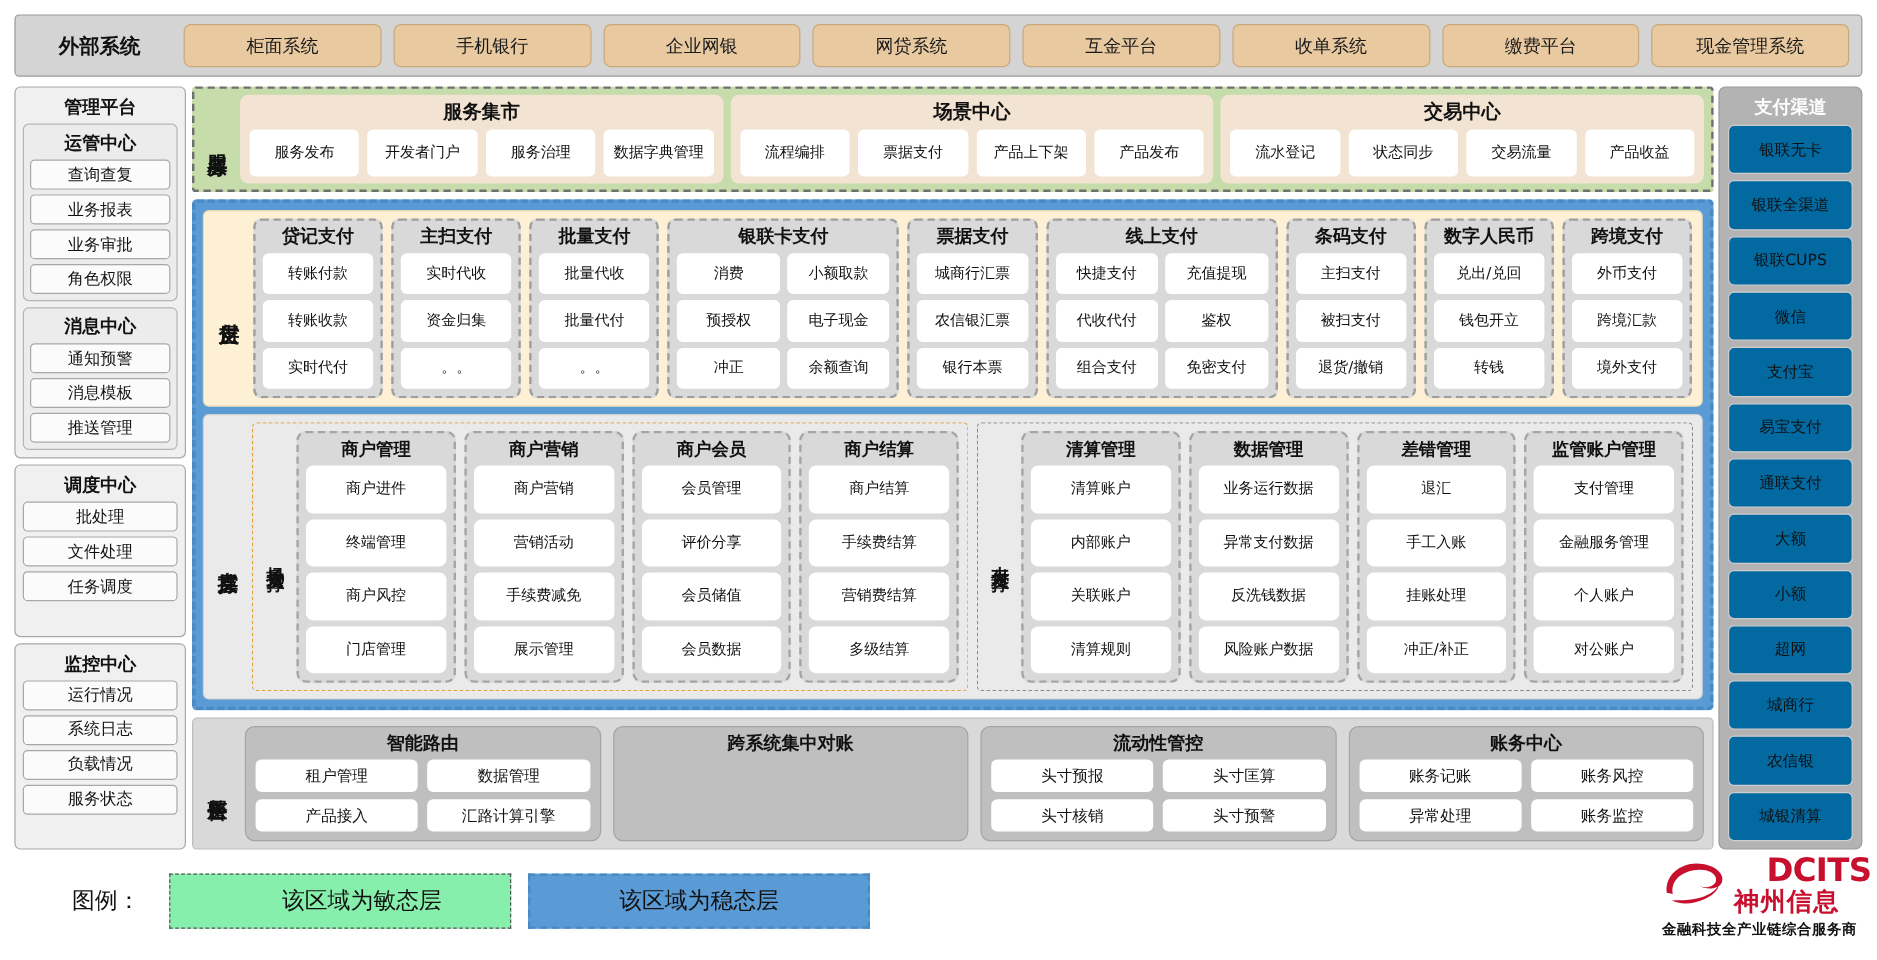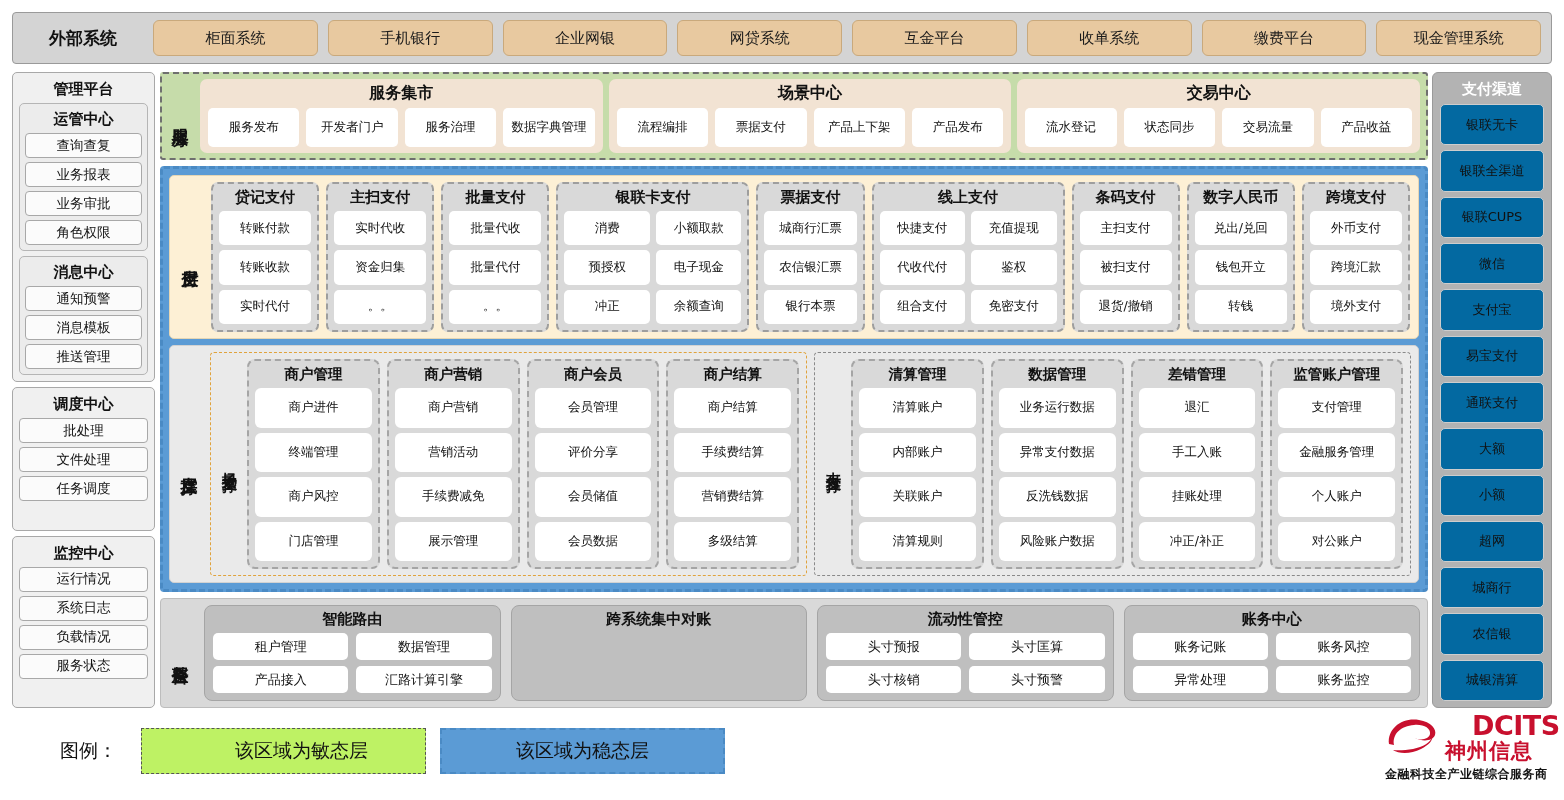--- a/index.html
+++ b/index.html
@@ -278,21 +278,21 @@
     font-size: 13px; color: #111;
   }
 
   
   .legend {
     position: absolute; left: 60px; top: 728px;
     display: flex; align-items: center; gap: 14px;
   }
   .legend-label { font-size: 19px; color: #111; margin-right: 10px; }
   .legend-agile {
-    background: #bef264;
+    background: #86efac;
     border: 1px dashed #555;
     width: 285px; height: 46px;
     display: flex; align-items: center; justify-content: center;
     font-size: 19px; color: #111; padding-left: 36px;
   }
   .legend-stable {
     background: #5b9bd5;
     border: 2px dashed #4a8ac4;
     width: 285px; height: 46px;
     display: flex; align-items: center; justify-content: center;

